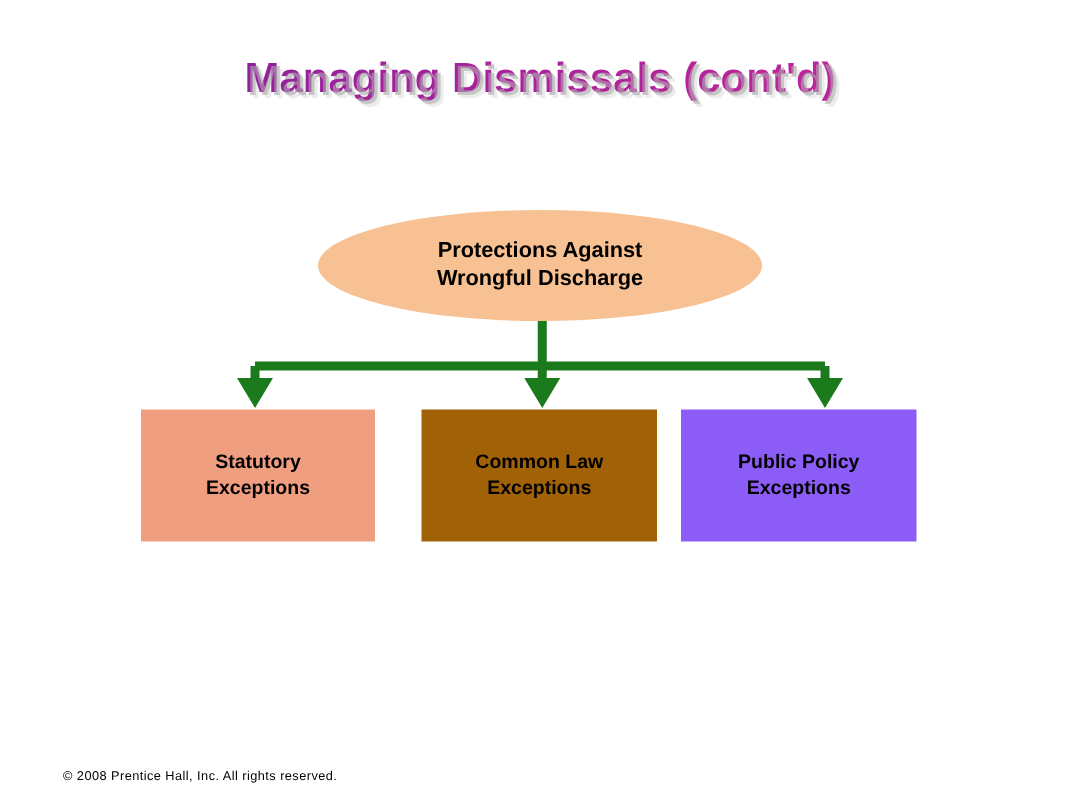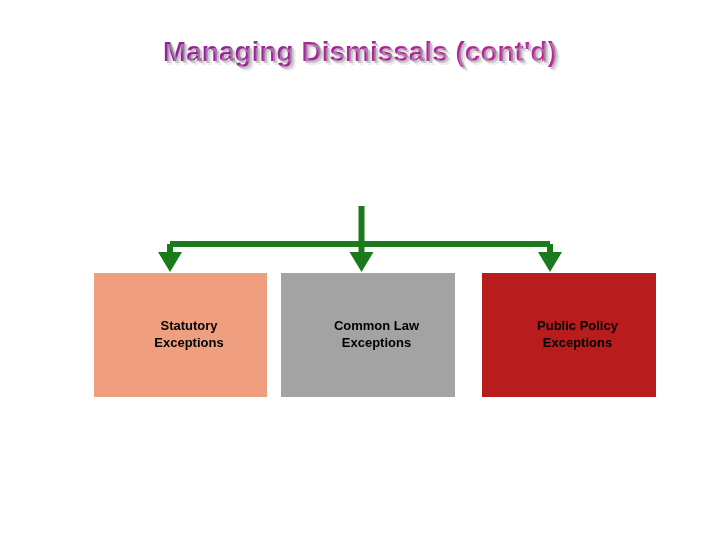--- a/index.html
+++ b/index.html
@@ -75,51 +75,50 @@
     line-height: 1.28;
     text-align: center;
     width: 100%;
   }
   #oval-shape .oval-text .l2 { display: block; }
 
   
   .leaf-box {
     position: absolute;
     top: 273px;
-    height: 124px;
+    height: 88px;
     display: flex;
     align-items: center;
     justify-content: center;
     text-align: center;
-    padding-left: 17px;
   }
   .leaf-box .box-text {
     font-size: 13px;
     font-weight: bold;
     color: #000000;
     line-height: 1.3;
     width: 100%;
     text-align: center;
   }
   .leaf-box .box-text .l2 { display: block; }
 
   #box-statutory {
     left: 94px;
     width: 156px;
     background: #F09E80;
   }
   #box-common-law {
     left: 281px;
     width: 157px;
-    background: #a3a3a3;
+    background: #a16207;
   }
   #box-public-policy {
-    left: 482px;
+    left: 454px;
     width: 157px;
-    background: #b91c1c;
+    background: #8b5cf6;
   }
 
   
   #footer-copyright {
     position: absolute;
     left: 42px;
     top: 512px;
     font-size: 8.5px;
     color: #000000;
     letter-spacing: 0.3px;
@@ -148,20 +147,26 @@
       <line x1="361.5" y1="244" x2="361.5" y2="255"></line>
       <line x1="550" y1="244" x2="550" y2="255"></line>
     </g>
     <g fill="#1B7A1B">
       <polygon points="158,252 182,252 170,272"></polygon>
       <polygon points="349.5,252 373.5,252 361.5,272"></polygon>
       <polygon points="538,252 562,252 550,272"></polygon>
     </g>
   </svg>
 
+  <div id="oval-shape">
+    <div class="oval-text">
+      <span>Protections Against</span>
+      <span class="l2">Wrongful Discharge</span>
+    </div>
+  </div>
 
   <div class="leaf-box" id="box-statutory">
     <div class="box-text">
       <span>Statutory</span>
       <span class="l2">Exceptions</span>
     </div>
   </div>
 
   <div class="leaf-box" id="box-common-law">
     <div class="box-text">
@@ -170,16 +175,17 @@
     </div>
   </div>
 
   <div class="leaf-box" id="box-public-policy">
     <div class="box-text">
       <span>Public Policy</span>
       <span class="l2">Exceptions</span>
     </div>
   </div>
 
+  <div id="footer-copyright">© 2008 Prentice Hall, Inc. All rights reserved.</div>
 
   <div id="footer-page-number">33</div>
 
 </div>
 
 </body></html>

